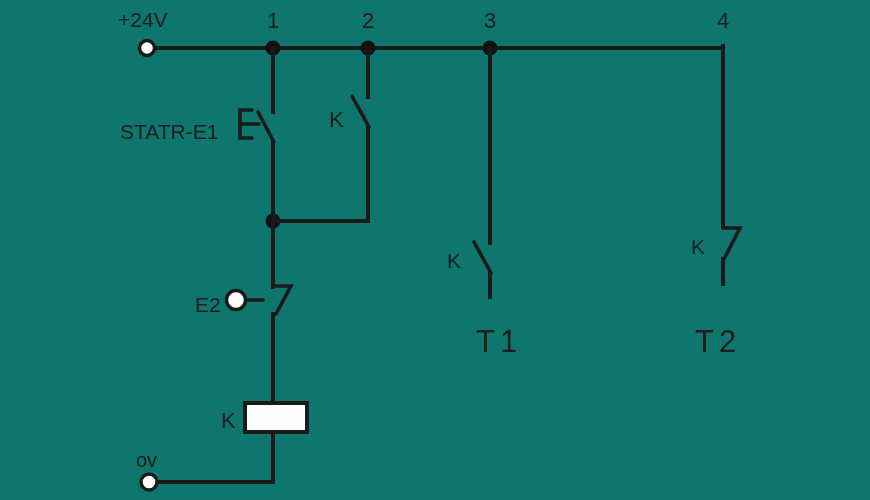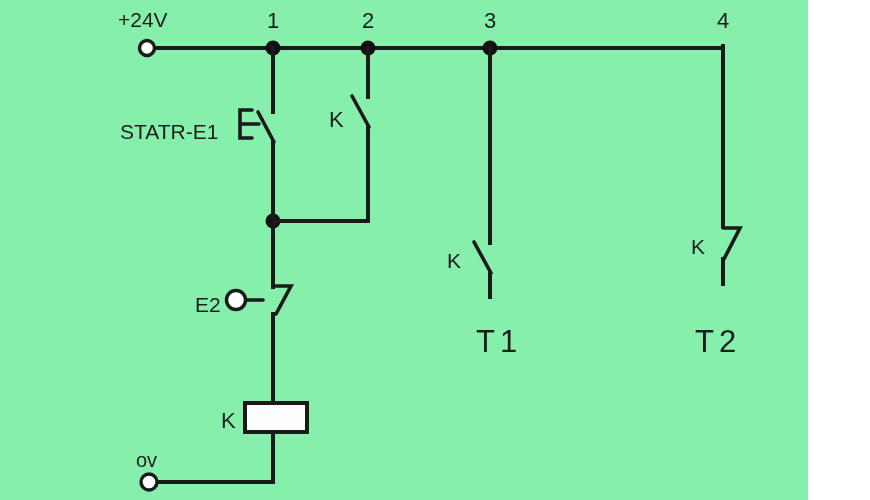--- a/index.html
+++ b/index.html
@@ -2,23 +2,23 @@
 <html><head>
 <meta charset="utf-8">
 <style>
   html, body {
     margin: 0;
     padding: 0;
     background: #ffffff;
   }
   .stage {
     position: relative;
-    width: 808px;
+    width: 870px;
     height: 500px;
-    background: #86efac;
+    background: #0f766e;
     overflow: hidden;
     font-family: "Liberation Sans", sans-serif;
   }
   svg { display: block; }
   .wire {
     stroke: #1a1a1a;
     stroke-width: 4;
     fill: none;
     stroke-linecap: square;
   }

